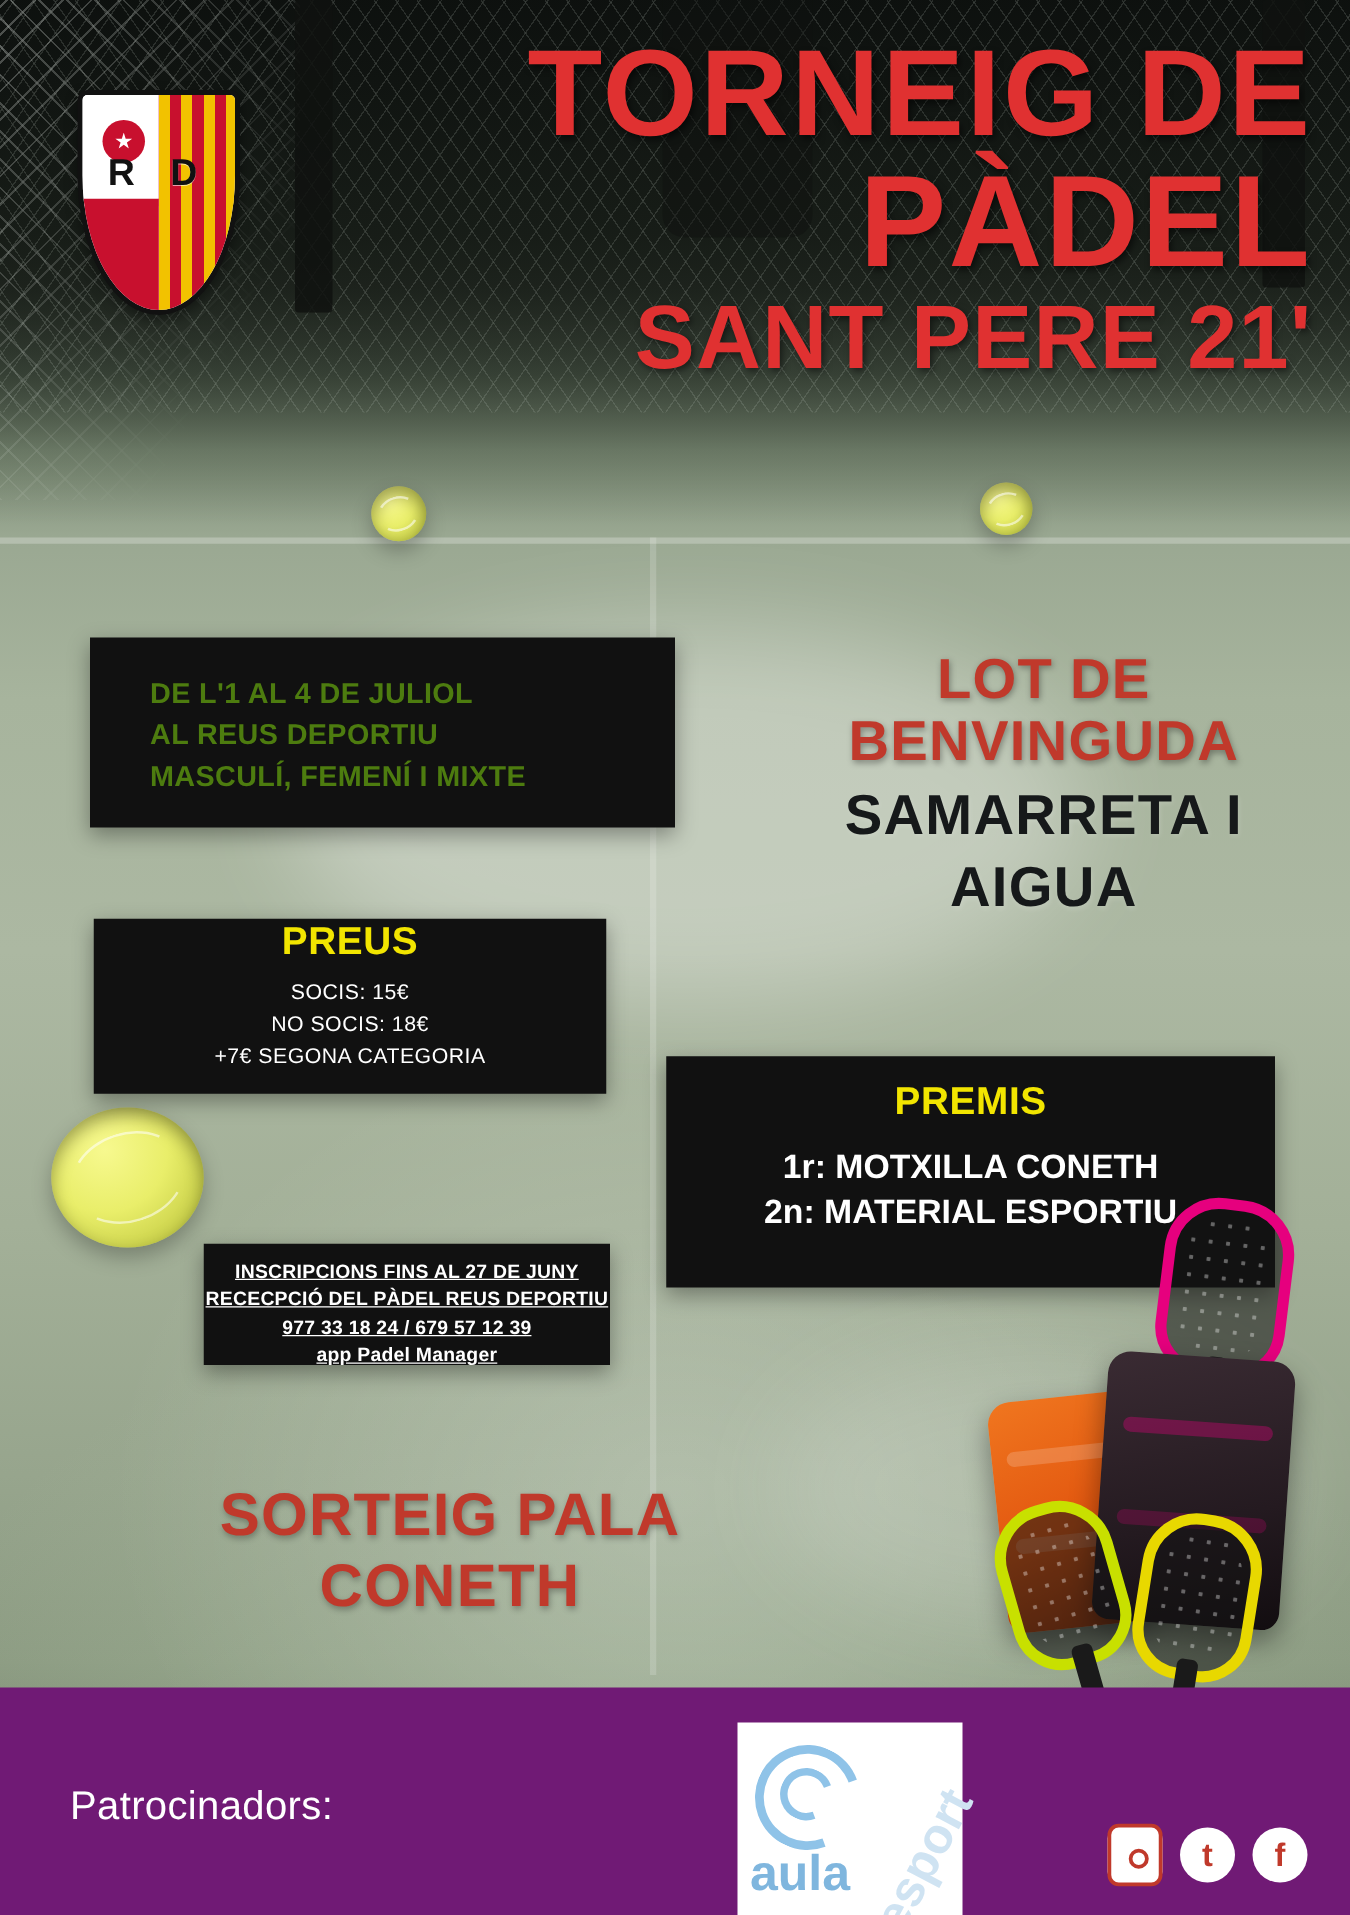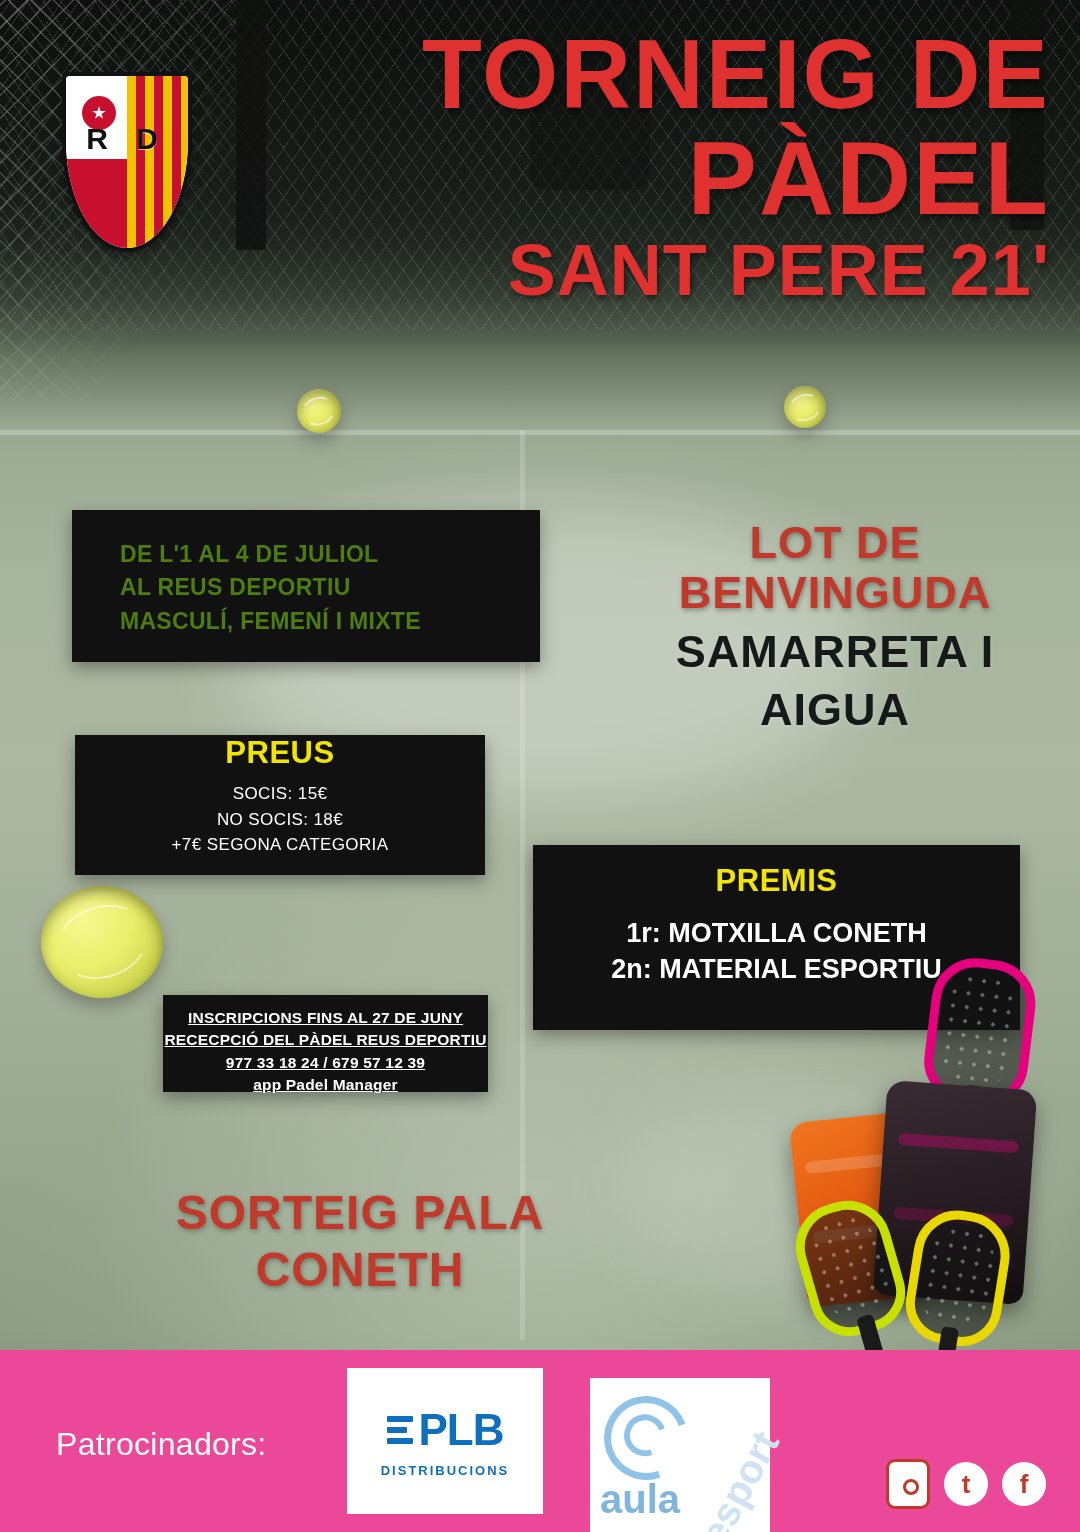--- a/index.html
+++ b/index.html
@@ -342,21 +342,21 @@
   }
   .racket.r1 { left: 168px; top: -6px; transform: rotate(7deg); border-color: #e6007e; }
   .racket.r2 { left: 42px; top: 236px; transform: rotate(-16deg); border-color: #c8e000; width: 78px; height: 116px; }
   .racket.r3 { left: 150px; top: 246px; transform: rotate(9deg); border-color: #e8d800; width: 78px; height: 116px; }
 
   
   .footer {
     position: absolute;
     left: 0; bottom: 0;
     width: 1080px; height: 182px;
-    background: #ec4899;
+    background: #701a75;
   }
   .footer-label {
     position: absolute;
     left: 56px; top: 76px;
     color: #fff;
     font-size: 32px;
     letter-spacing: .3px;
   }
   .logo-card {
     position: absolute;
@@ -536,31 +536,20 @@
     </div>
     <div class="racket r3">
       <div class="holes"></div>
       <div class="handle"></div>
     </div>
   </div>
 
   <div class="footer">
     <div class="footer-label">Patrocinadors:</div>
 
-    <div class="logo-card logo-plb">
-      <div class="plb-row">
-        <div class="plb-bars">
-            <i></i>
-            <i></i>
-            <i></i>
-          </div>
-        <div class="plb-text">PLB</div>
-      </div>
-      <div class="plb-sub">DISTRIBUCIONS</div>
-    </div>
 
     <div class="logo-card logo-aula">
       <div class="aula-inner">
         <div class="aula-spiral"></div>
         <div class="aula-word">aula</div>
         <div class="aula-esport">esport</div>
       </div>
     </div>
 
     <div class="social">

